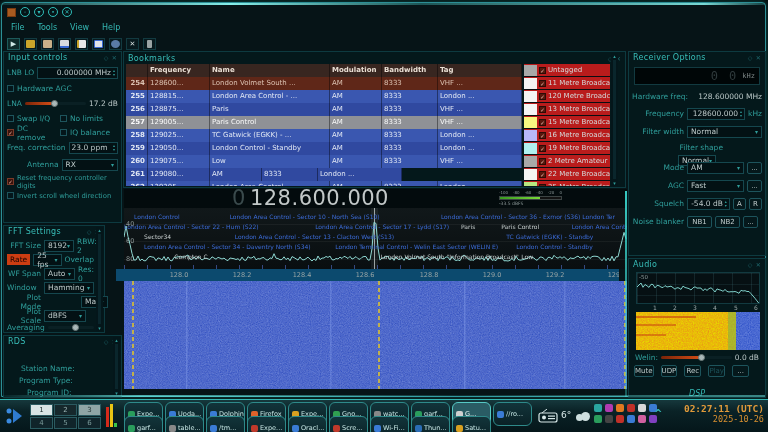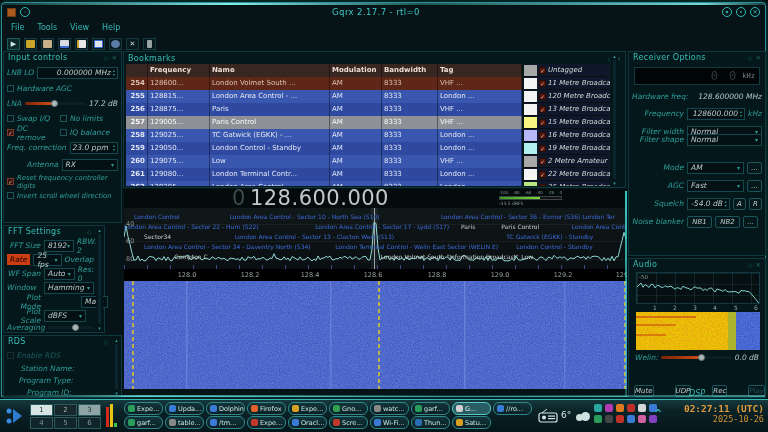--- a/index.html
+++ b/index.html
@@ -25,21 +25,21 @@
   .toolbar{left:0;top:32px;width:100%;height:17px;display:flex;gap:4px;padding-left:5px;align-items:center;}
   .tb{width:13px;height:12px;border:1px solid #123a40;background:#07191d;display:flex;align-items:center;justify-content:center;font-size:7px;color:#cfe8e6;}
   .tb.play{background:#0d2a2a;border-color:#1d5a5a;}
   .ic-sq{width:9px;height:8px;border-radius:1px;}
 
   
   .panel{background:#04181b;border:1px solid #0d3a40;}
   .ptitle{height:11px;display:flex;align-items:center;padding:0 4px;font-size:8px;color:#38bdb8;letter-spacing:.3px;}
   .ptitle .sp{flex:1;}
   .dockbtn{font-size:6px;color:#1f6a70;margin-left:3px;}
-  .row{position:absolute;left:3px;right:3px;height:13px;display:flex;align-items:center;gap:3px;font-size:7.5px;color:#2f9d9a;font-style:italic;}
+  .row{position:absolute;left:3px;right:3px;height:13px;display:flex;align-items:center;gap:3px;font-size:7.5px;color:#2f9d9a;}
   .inp{background:#031114;border:1px solid #15474e;color:#bdc9c9;font-size:7.5px;
     display:flex;align-items:center;padding:0 2px;height:12px;}
   .inp .v{flex:1;text-align:right;}
   .spin{display:flex;flex-direction:column;font-size:4px;line-height:3.2px;color:#2f9d9a;margin-left:2px;}
   .combo{background:#031114;border:1px solid #15474e;color:#bdc9c9;font-size:7.5px;
     display:flex;align-items:center;padding:0 3px;height:12px;}
   .combo .v{flex:1;}
   .combo .ar{font-size:6px;color:#2f9d9a;}
   .cb{width:7px;height:7px;border:1px solid #1d545c;background:#04161a;display:inline-flex;
     align-items:center;justify-content:center;font-size:5.5px;color:transparent;flex:none;}
@@ -62,21 +62,21 @@
   .bm-c{padding:0 2px;overflow:hidden;white-space:nowrap;border-right:1px solid rgba(0,0,0,.4);}
   .w0{width:22px;flex:none;text-align:right;} .w1{width:62px;flex:none;} .w2{width:120px;flex:none;}
   .w3{width:52px;flex:none;} .w4{width:56px;flex:none;} .w5{width:84px;flex:none;}
   .bm-head{background:#382620;color:#eadfd4;font-weight:bold;}
   .bm-num{background:#070c10;color:#f0f0f0;font-weight:bold;}
   .r-selected .bm-c{background:#5f2718;color:#dcc2b2;}
   .r-blue .bm-c{background:#3a57b0;color:#e2e8f4;}
   .r-blue2 .bm-c{background:#3049a0;color:#e2e8f4;}
   .r-grey .bm-c{background:#8f9196;color:#fafafa;}
   .tags{position:absolute;left:400px;top:12px;width:86px;bottom:1px;overflow:hidden;background:#000;}
-  .tag-r{display:flex;height:13px;align-items:center;gap:2px;background:#0f172a;border-bottom:1px solid #0a0e12;font-style:italic;}
+  .tag-r{display:flex;height:13px;align-items:center;gap:2px;background:#b91c1c;border-bottom:1px solid #0a0e12;}
   .swatch{width:13px;height:11px;flex:none;}
   .tag-cb{width:7px;height:7px;flex:none;background:#58170d;border:1px solid #2a0c06;color:#e8c0b0;
     font-size:5.5px;line-height:6px;text-align:center;}
   .tag-lb{font-size:7px;color:#d4dcdc;white-space:nowrap;overflow:hidden;}
 
   
   .freqstrip{left:122px;top:186px;width:503px;height:21px;background:#030b0d;}
   .bigfreq{left:108px;top:-3px;width:220px;font-size:21px;color:#c2c8c8;letter-spacing:.5px;}
   .bigfreq .dim{color:#3a4a4c;margin-right:4px;}
   .meter{left:375px;top:1px;width:63px;}
@@ -87,21 +87,21 @@
   .spectrum{left:122px;top:205px;width:503px;height:61px;overflow:hidden;
     background:linear-gradient(180deg,#11181a,#090e10);}
   .grid-h{position:absolute;left:0;right:0;height:1px;background:rgba(255,255,255,.05);}
   .dbl{position:absolute;left:2px;font-size:6.5px;color:#8a9494;}
   .sl{position:absolute;font-size:6px;white-space:nowrap;}
   .sl.blue{color:#3c6cd8;} .sl.white{color:#c8cfcf;}
   .cband{left:247px;top:0;width:7px;height:61px;background:rgba(150,160,160,.10);}
   .cline{left:250px;top:0;width:1px;height:61px;background:rgba(200,210,210,.75);}
   .bmticks{left:0;bottom:0;width:100%;height:4px;
     background:repeating-linear-gradient(90deg,rgba(90,120,220,.55) 0 1px,transparent 1px 23px);}
-  .axis{left:122px;top:266px;width:503px;height:12px;background:#000000;overflow:hidden;}
+  .axis{left:114px;top:266px;width:503px;height:12px;background:#0c4a6e;overflow:hidden;}
   .tick{position:absolute;top:2px;transform:translateX(-50%);font-size:6.5px;color:#9aa6a6;}
   .wfall{left:122px;top:278px;width:503px;height:108px;background:#3352c4;overflow:hidden;}
   .divider-v{left:623px;top:188px;width:2px;height:206px;
     background:linear-gradient(180deg,rgba(60,220,212,.9),rgba(60,220,212,.35));}
 
   
   .lcd{background:#000607;border:1px solid #123a40;display:flex;align-items:center;justify-content:flex-end;
     font-family:"DejaVu Sans Mono",monospace;padding:0 4px;gap:4px;}
   .lcd .dimd{color:#2e3a3c;font-size:12px;letter-spacing:2px;}
   .lcd .maind{color:#a2abab;font-size:12px;letter-spacing:2px;}
@@ -122,21 +122,21 @@
   .taskbar{left:0;top:399px;width:768px;height:33px;
     background:linear-gradient(180deg,#16383c,#0a2226 35%,#05161a);border-top:1px solid #35b8b4;}
   .pager{left:30px;top:4px;display:grid;grid-template-columns:repeat(3,23px);grid-auto-rows:12px;gap:1px;}
   .pcell{border:1px solid #2a5a60;font-size:7px;display:flex;align-items:center;justify-content:center;
     background:#10242a;color:#7a9a9a;}
   .pcell.active{background:#d8e4e4;color:#1a2a2a;}
   .pcell.occ{background:#8fa5a5;color:#243434;}
   .pcell.d2{background:#16282c;color:#9ab4b4;}
   .taskrows{left:124px;top:2px;width:408px;}
   .trow{display:flex;gap:2px;height:13px;margin-bottom:1px;}
-  .task{flex:none;display:flex;align-items:center;gap:2px;padding:0 3px;border:1px solid #2e8a8a;border-radius:6px;
+  .task{flex:none;display:flex;align-items:center;gap:2px;padding:11px 3px;border:1px solid #2e8a8a;border-radius:6px;
     background:linear-gradient(180deg,#12343a,#0a2126);font-size:6.5px;color:#c8e8e6;overflow:hidden;white-space:nowrap;}
   .task.active{background:#2a5c64;border-color:#56c8c4;color:#eafaf8;}
   .task .ti{width:7px;height:7px;border-radius:2px;flex:none;}
   .tray{left:594px;top:4px;display:grid;grid-template-columns:repeat(6,9px);grid-auto-rows:9px;gap:2px;}
   .tico{width:8px;height:8px;border-radius:2px;}
   .clock{left:668px;top:3px;width:96px;text-align:right;font-family:"DejaVu Sans Mono",monospace;}
   .ctime{font-size:9.5px;font-weight:bold;color:#e09a3a;}
   .cdate{font-size:8.5px;color:#d89030;}
   .caret{left:654px;top:8px;font-size:10px;color:#35b8b4;font-weight:bold;}
   .cloudic{position:relative;width:16px;height:9px;}
@@ -149,21 +149,20 @@
 <body>
 
 <div class="screen">
 
   <div class="abs gqrx">
     <div class="abs top-glow"></div>
 
     <div class="abs titlebar">
       <div class="app-icon"></div>
       <div class="circ-btn">◦</div>
-      <div class="title-text">Gqrx 2.17.7 - rtl=0</div>
       <div class="circ-btn">▾</div>
       <div class="circ-btn">•</div>
       <div class="circ-btn">✕</div>
     </div>
 
     <div class="abs menubar">
       <span class="menu-item">File</span>
       <span class="menu-item">Tools</span>
       <span class="menu-item">View</span>
       <span class="menu-item">Help</span>
@@ -322,24 +321,20 @@
       <div class="vscroll">▴<span class="tr"></span>▾</div>
     </div>
 
     <div class="abs panel" style="left:1px;top:332px;width:119px;height:63px;">
       <div class="ptitle">
           <span>RDS</span>
           <span class="sp"></span>
         <span class="dockbtn">◇</span>
           <span class="dockbtn">✕</span>
         </div>
-      <div class="row" style="top:13px;color:#1d5a60;">
-        <span class="cb dim">✓</span>
-        <span>Enable RDS</span>
-      </div>
       <div class="row" style="top:26px;">
           <span style="margin-left:14px">Station Name:</span>
         </div>
       <div class="row" style="top:38px;">
           <span style="margin-left:12px">Program Type:</span>
         </div>
       <div class="row" style="top:50px;">
           <span style="margin-left:20px">Program ID:</span>
         </div>
       <div class="vscroll">▴<span class="tr"></span>▾</div>
@@ -413,21 +408,20 @@
             <div class="bm-c w0 bm-num">260</div>
             <div class="bm-c w1">129075...</div>
             <div class="bm-c w2">Low</div>
             <div class="bm-c w3">AM</div>
             <div class="bm-c w4">8333</div>
             <div class="bm-c w5">VHF ...</div>
           </div>
           <div class="bm-r r-blue2">
             <div class="bm-c w0 bm-num">261</div>
             <div class="bm-c w1">129080...</div>
-            <div class="bm-c w2">London Terminal Contr...</div>
             <div class="bm-c w3">AM</div>
             <div class="bm-c w4">8333</div>
             <div class="bm-c w5">London ...</div>
           </div>
           <div class="bm-r r-blue">
             <div class="bm-c w0 bm-num">262</div>
             <div class="bm-c w1">129205...</div>
             <div class="bm-c w2">London Area Control - ...</div>
             <div class="bm-c w3">AM</div>
             <div class="bm-c w4">8333</div>
@@ -605,21 +599,21 @@
           </span>
         <span>kHz</span>
       </div>
       <div class="row" style="top:73px;">
         <span class="rlabel">Filter width</span>
         <span class="combo" style="flex:1">
             <span class="v">Normal</span>
             <span class="ar">▾</span>
           </span>
       </div>
-      <div class="row" style="top:81px;">
+      <div class="row" style="top:91px;flex-direction:column;">
         <span class="rlabel">Filter shape</span>
         <span class="combo" style="flex:1">
             <span class="v">Normal</span>
             <span class="ar">▾</span>
           </span>
       </div>
       <div class="row" style="top:109px;">
         <span class="rlabel">Mode</span>
         <span class="combo" style="flex:1">
             <span class="v">AM</span>
@@ -687,21 +681,21 @@
         </svg>
       </div>
       <div class="row" style="top:92px;left:6px;right:6px;">
         <span>Welin:</span>
         <span class="slider">
             <span class="fill" style="width:55%"></span>
             <span class="hdl" style="left:52%"></span>
           </span>
         <span style="color:#b9c6c6">0.0 dB</span>
       </div>
-      <div class="row" style="top:105px;left:5px;right:16px;gap:21px;margin-top:20px;">
+      <div class="row" style="top:105px;left:5px;right:16px;gap:7px;">
         <span class="btn" style="flex:1">Mute</span>
         <span class="btn" style="flex:1">UDP</span>
         <span class="btn" style="flex:1">Rec</span>
         <span class="btn dim" style="flex:1">Play</span>
         <span class="btn" style="flex:1">...</span>
       </div>
       <div class="row" style="top:128px;justify-content:center;font-style:italic;font-size:8px;color:#35b8b4;">
         <span>DSP</span>
       </div>
     </div>

